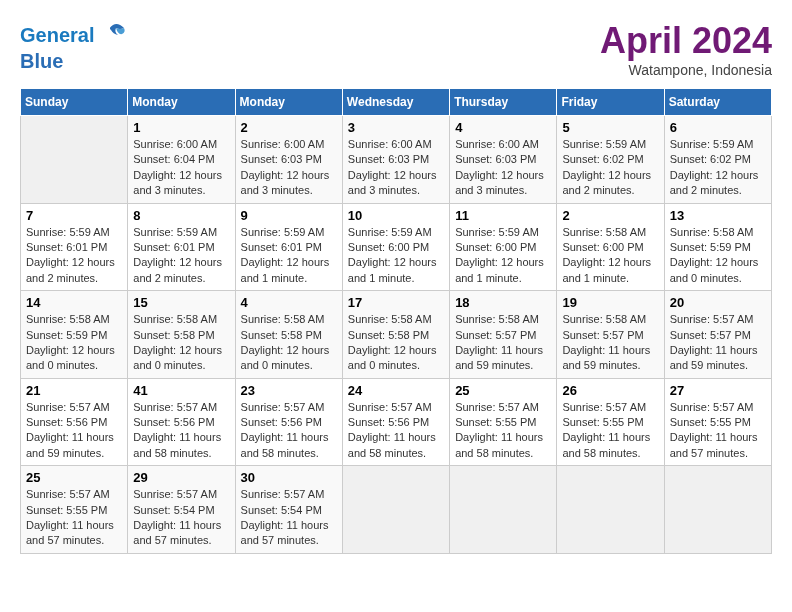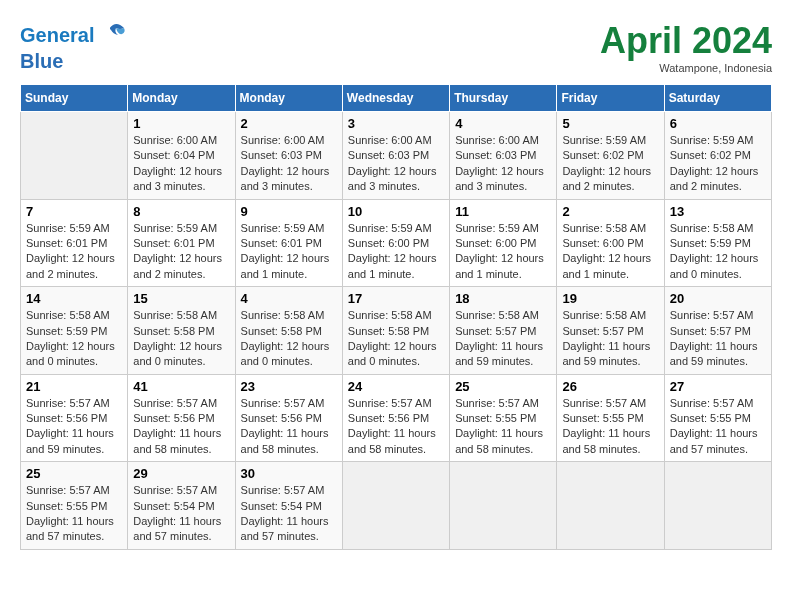--- a/index.html
+++ b/index.html
@@ -33,24 +33,24 @@
       width: 30px;
       height: 30px;
       margin-left: 4px;
     }
     .title-section {
       text-align: right;
     }
     .calendar-title {
       font-size: 36px;
       font-weight: bold;
-      color: #15803d;
+      color: #701a75;
     }
     .calendar-subtitle {
-      font-size: 11px;
+      font-size: 14px;
       color: #444;
     }
     table {
       width: 100%;
       border-collapse: collapse;
       font-size: 11px;
       padding-left: 16px;
     }
     thead tr th {
       background-color: #2a6db5;

